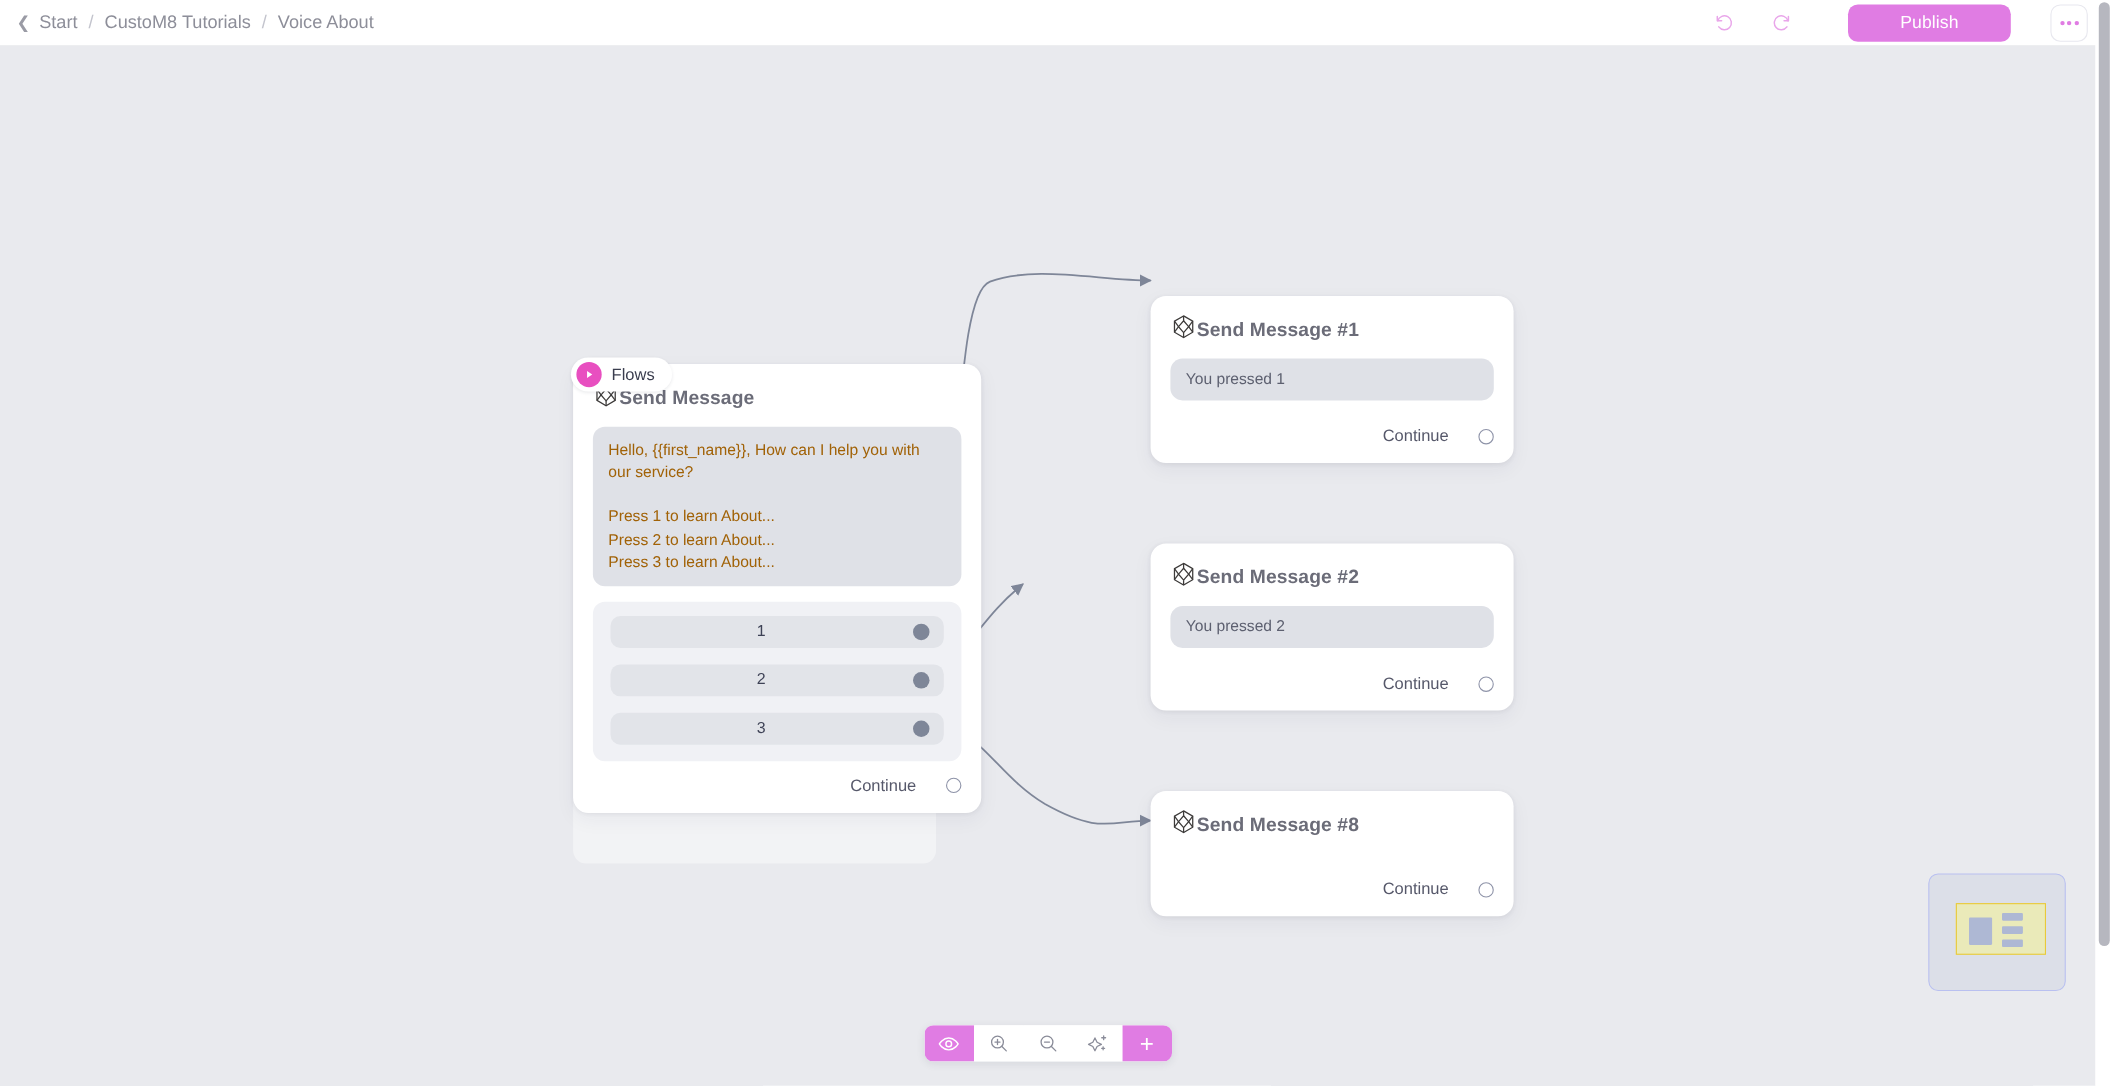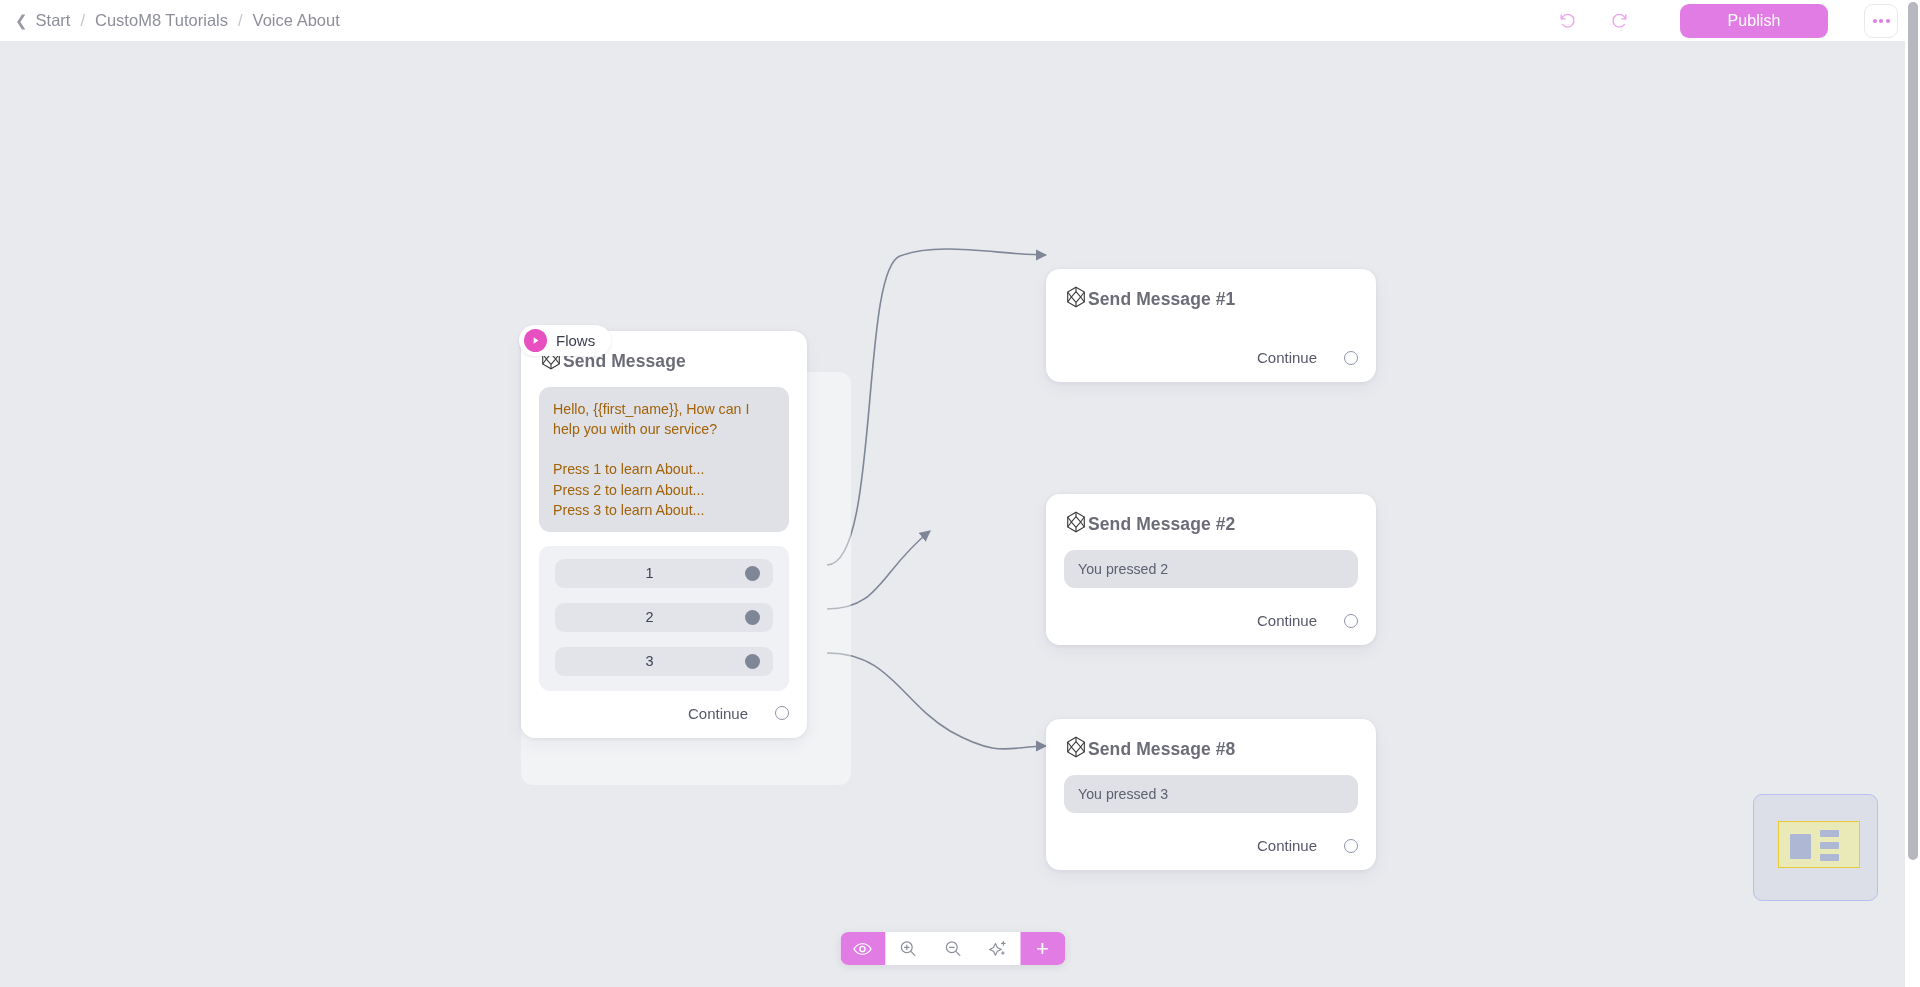--- a/index.html
+++ b/index.html
@@ -147,21 +147,21 @@
   }
   .port-filled {
     width: 15px; height: 15px;
     border-radius: 50%;
     background: #7e8698;
     flex: 0 0 auto;
     cursor: pointer;
   }
 
   
-  #node-main { left: 521px; top: 290px; width: 286px; }
+  #node-main { left: 521px; top: 290px; width: 371px; }
   .choice-panel {
     margin: 14px 0 0 0;
     background: #f0f1f5;
     border-radius: 11px;
     padding: 13px 16px 15px 16px;
   }
   .choice-row {
     display: flex; align-items: center;
     background: #e2e4e9;
     border-radius: 9px;
@@ -404,20 +404,23 @@
           <line x1="12" y1="2.2" x2="12" y2="6.6"></line>
             <line x1="20.3" y1="7" x2="16.6" y2="12"></line>
           <line x1="20.3" y1="17" x2="16.6" y2="12"></line>
             <line x1="12" y1="21.8" x2="12" y2="17.4"></line>
           <line x1="3.7" y1="17" x2="7.4" y2="12"></line>
             <line x1="3.7" y1="7" x2="7.4" y2="12"></line>
         </svg>
       </span>
       <span class="node-title">Send Message #1</span>
     </div>
+    <div class="node-body">
+      <div class="bubble-sm">You pressed 1</div>
+    </div>
     <div class="continue-row" style="padding-top:24px;">
       <span>Continue</span>
       <span class="port-open"></span>
     </div>
   </div>
 
   <div class="node" style="left:1046px; top:453px; width:330px;">
     <div class="node-head">
       <span>
         <svg width="24" height="24" viewBox="0 0 24 24" fill="none" stroke="#3d3b3a" stroke-width="1.15">
@@ -451,23 +454,20 @@
           <line x1="12" y1="2.2" x2="12" y2="6.6"></line>
             <line x1="20.3" y1="7" x2="16.6" y2="12"></line>
           <line x1="20.3" y1="17" x2="16.6" y2="12"></line>
             <line x1="12" y1="21.8" x2="12" y2="17.4"></line>
           <line x1="3.7" y1="17" x2="7.4" y2="12"></line>
             <line x1="3.7" y1="7" x2="7.4" y2="12"></line>
         </svg>
       </span>
       <span class="node-title">Send Message #8</span>
     </div>
-    <div class="node-body">
-      <div class="bubble-sm">You pressed 3</div>
-    </div>
     <div class="continue-row" style="padding-top:24px;">
       <span>Continue</span>
       <span class="port-open"></span>
     </div>
   </div>
 
   <div class="toolbar">
     <button class="tb-btn active">
       <svg width="20" height="20" viewBox="0 0 24 24" fill="none" stroke="#ffffff" stroke-width="1.6">
         <path d="M1.8 12S5.4 5.5 12 5.5 22.2 12 22.2 12 18.6 18.5 12 18.5 1.8 12 1.8 12z"></path>

